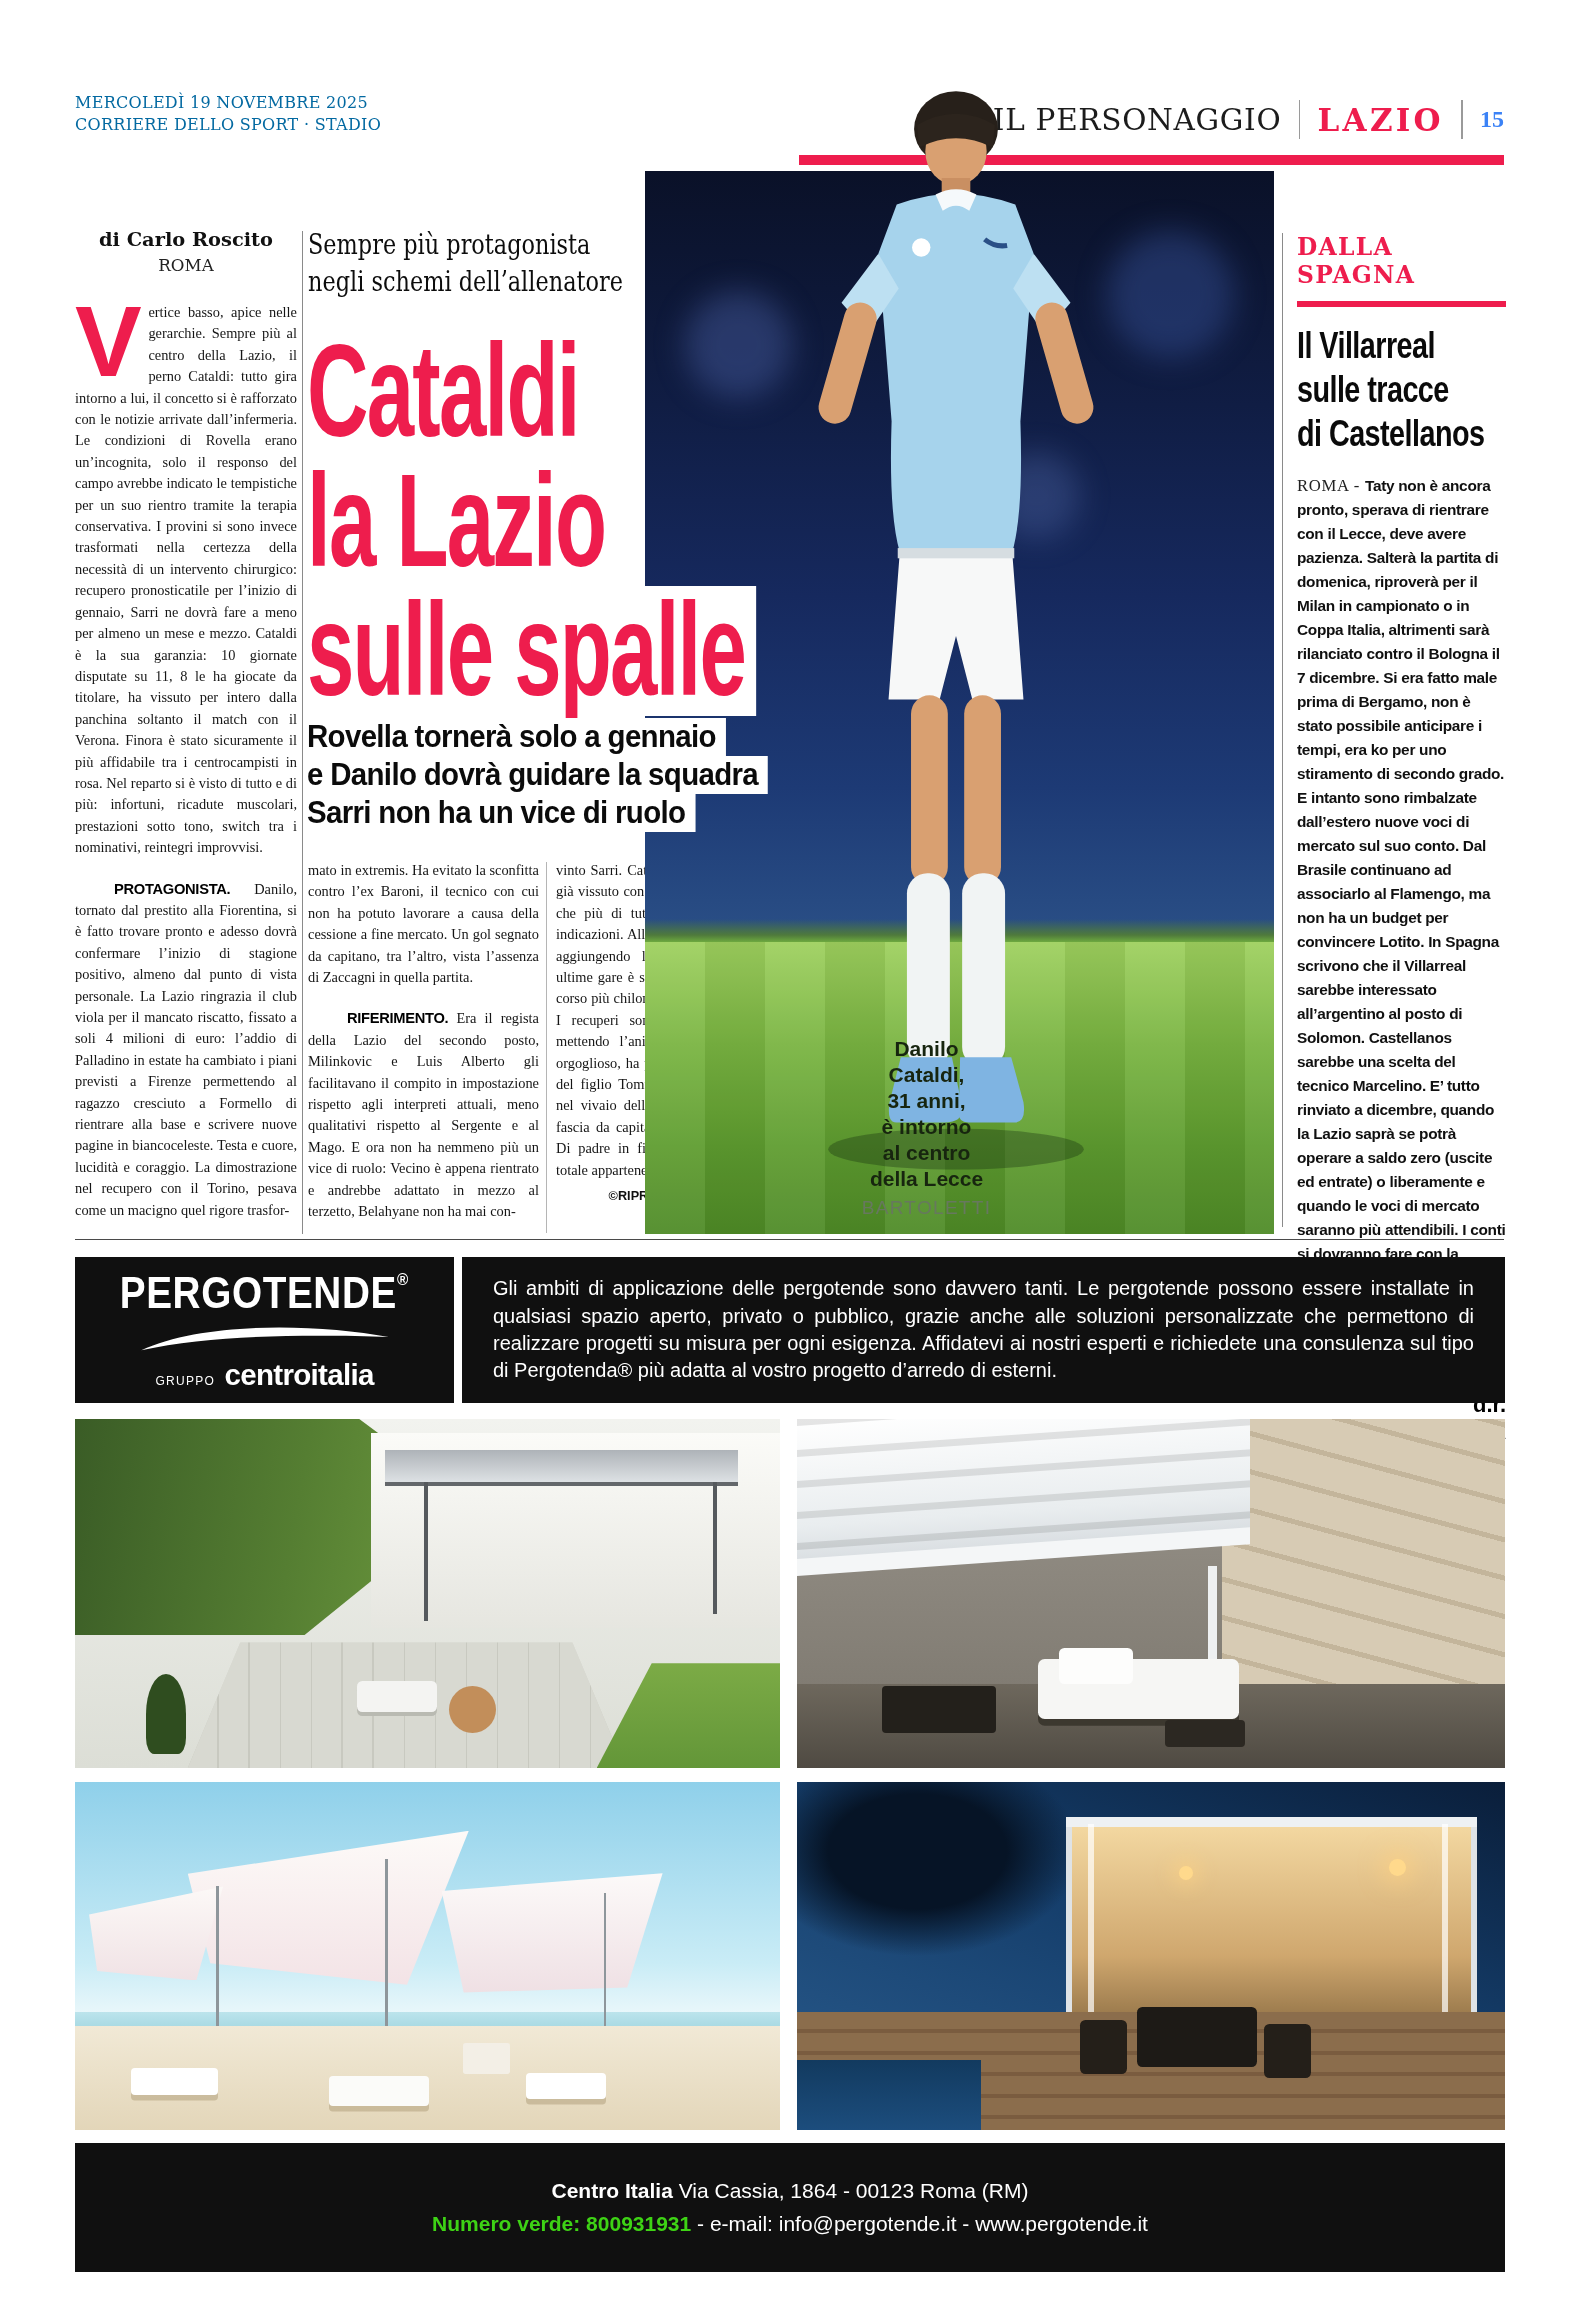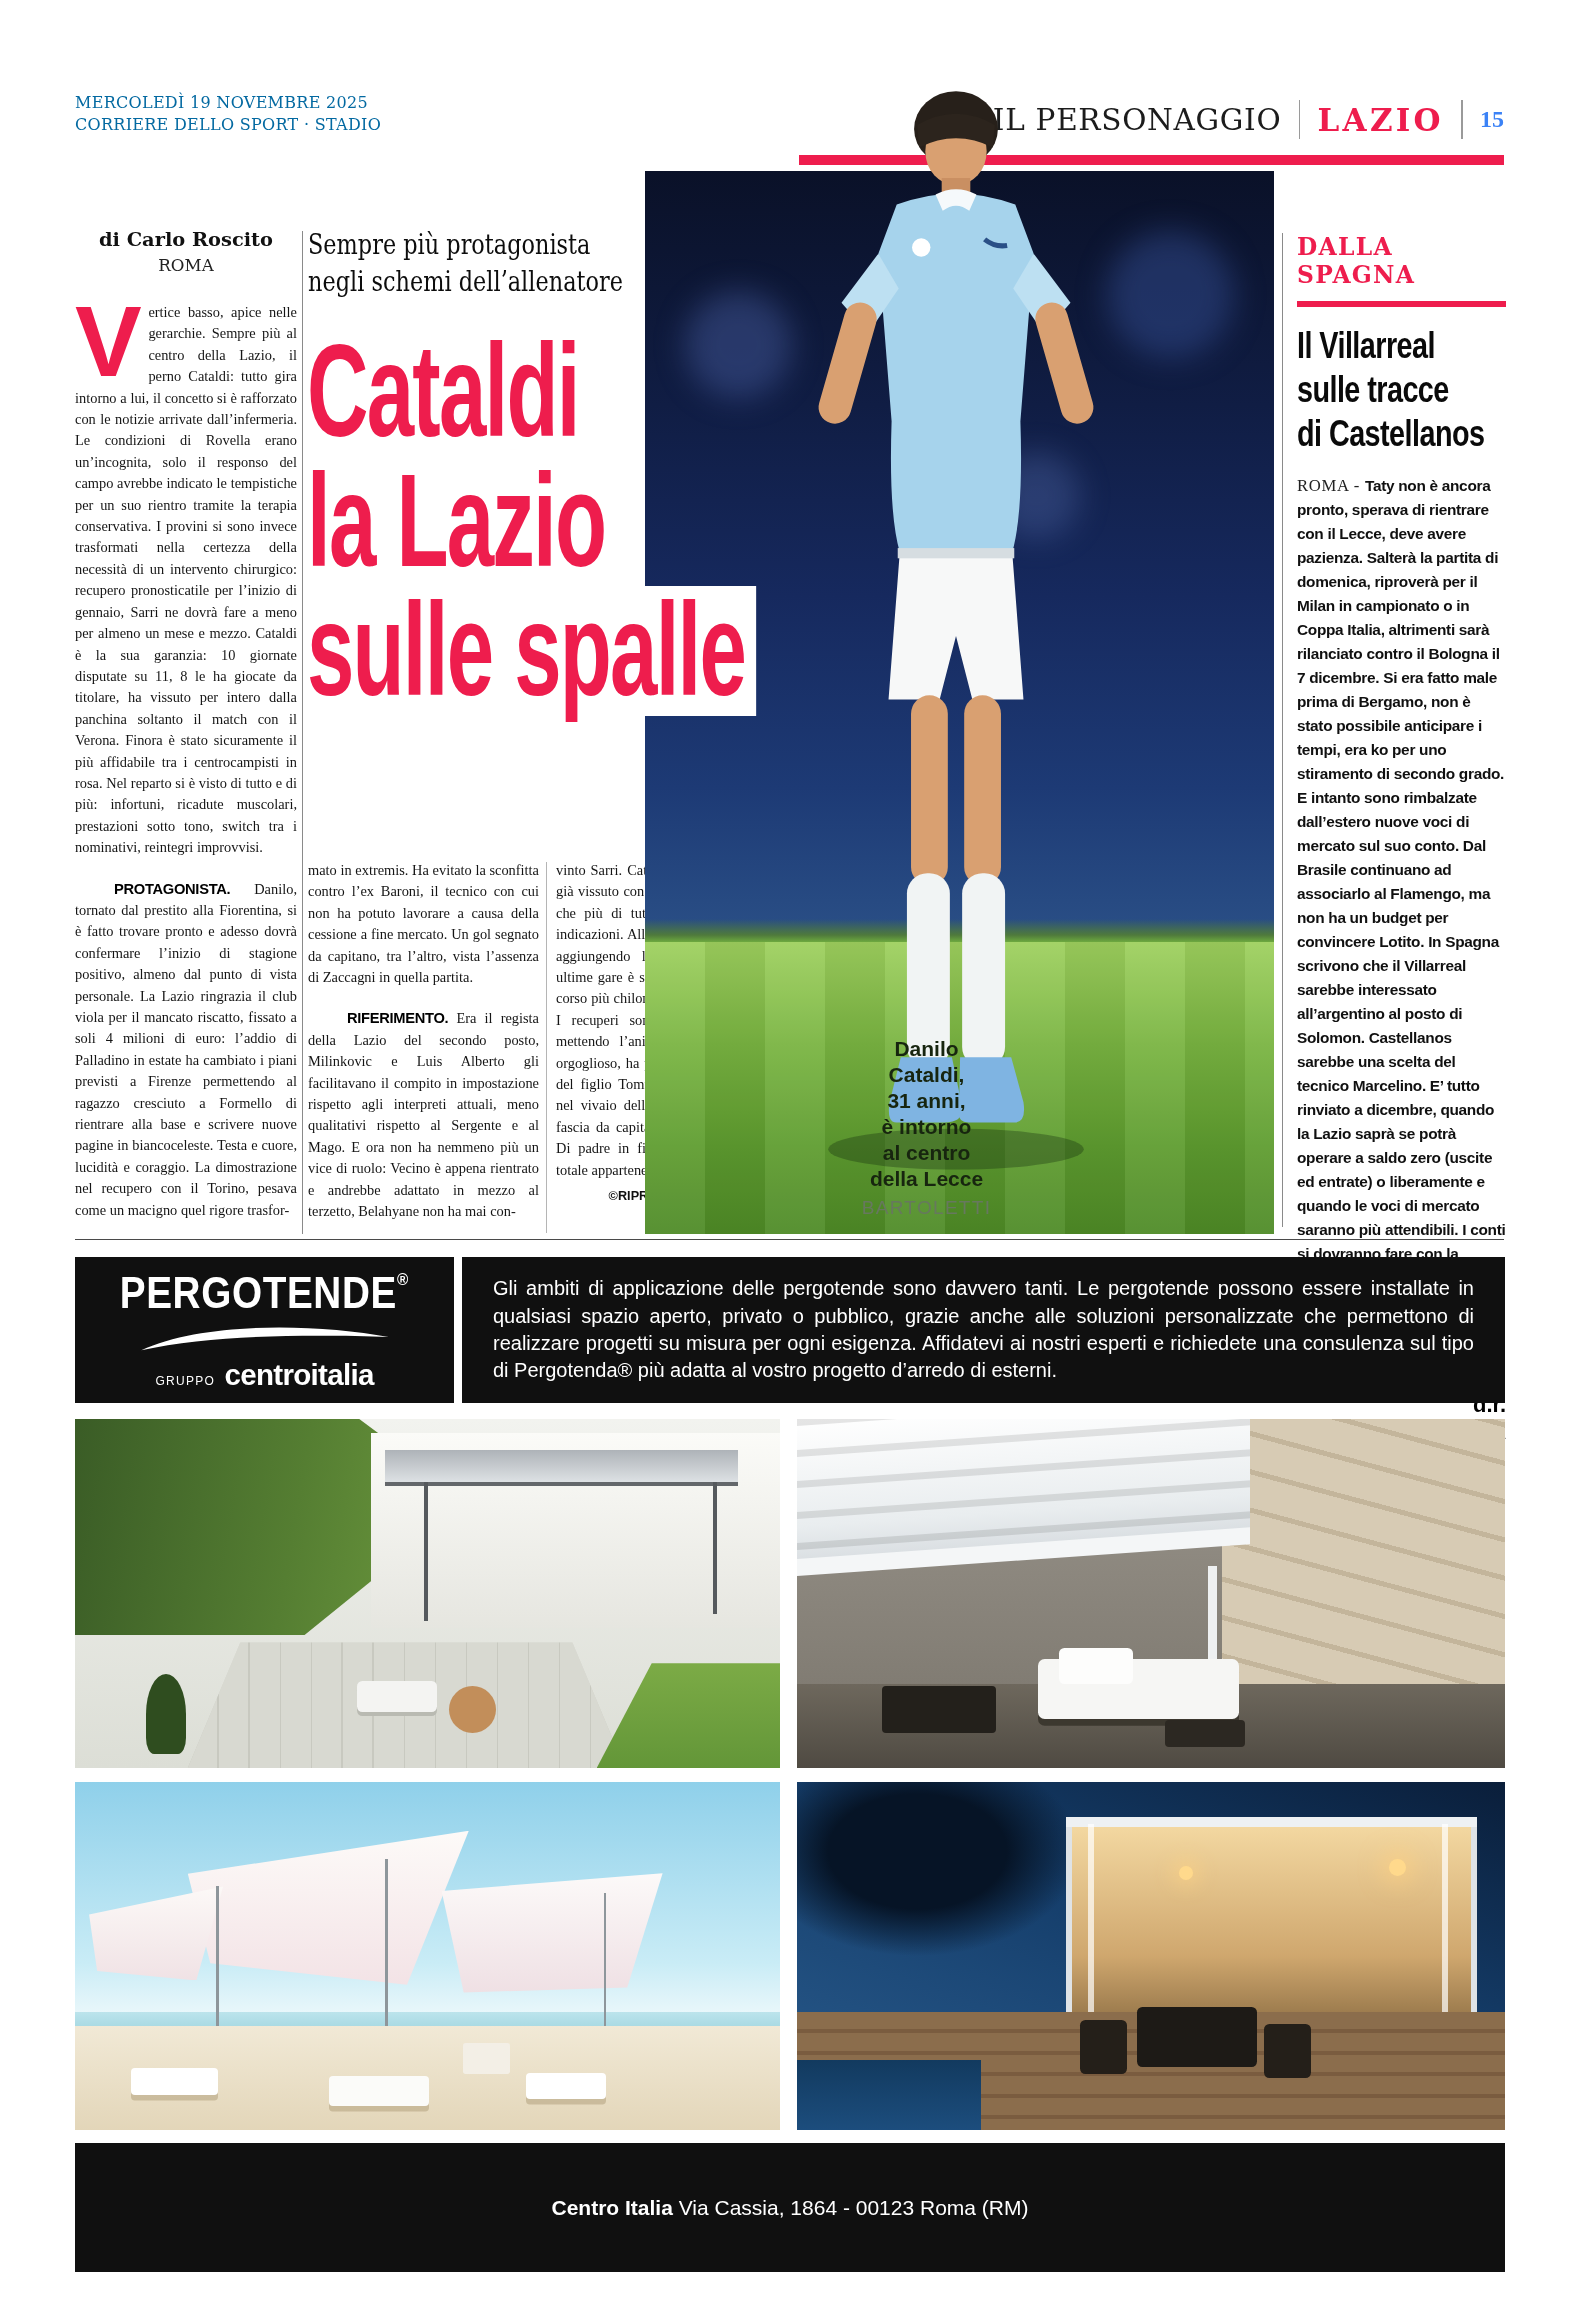--- a/index.html
+++ b/index.html
@@ -184,20 +184,25 @@
 
   <div class="abs headline">
     <span class="hl-line" style="color:#ee1d4d;">Cataldi</span>
     <span class="hl-line" style="color:#ee1d4d;">la Lazio</span>
     <span class="hl-line" style="color:#ee1d4d;">sulle spalle</span>
   </div>
   <div class="abs kicker">
     <div class="kicker-line">Sempre più protagonista</div>
     <div class="kicker-line">negli schemi dell’allenatore</div>
   </div>
+  <div class="abs standfirst">
+    <span class="sf-line">Rovella tornerà solo a gennaio</span>
+    <span class="sf-line">e Danilo dovrà guidare la squadra</span>
+    <span class="sf-line">Sarri non ha un vice di ruolo</span>
+  </div>
 
   <div class="abs colA bodytext">
     <span>mato in extremis. Ha evitato la sconfitta contro l’ex Baroni, il tecnico con cui non ha potuto lavorare a causa della cessione a fine mercato. Un gol segnato da capitano, tra l’altro, vista l’assenza di Zaccagni in quella partita.</span>
     <div class="para-gap"></div>
     <span class="leadin">RIFERIMENTO.</span><span> Era il regista della Lazio del secondo posto, Milinkovic e Luis Alberto gli facilitavano il compito in impostazione rispetto agli interpreti attuali, meno qualitativi rispetto al Sergente e al Mago. E ora non ha nemmeno più un vice di ruolo: Vecino è appena rientrato e andrebbe adattato in mezzo al terzetto, Belahyane non ha mai con-</span>
   </div>
   <div class="abs colB bodytext">
     <span>vinto Sarri. Cataldi, pure per il triennio già vissuto con il Comandante, è quello che più di tutti ha assimilato le sue indicazioni. Alle conoscenze tattiche sta aggiungendo le doti atletiche, nelle ultime gare è stato il calciatore ad aver corso più chilometri nei novanta minuti. I recuperi sono stati veloci, ci sta mettendo l’anima. Nei giorni scorsi, orgoglioso, ha postato sui social la foto del figlio Tommaso, appena 6 anni: è nel vivaio della Lazio, nello scatto la fascia da capitano sul piccolo braccio. Di padre in figlio, un altro segno di totale appartenenza.</span>
     <div class="copyright">©RIPRODUZIONE RISERVATA</div>
   </div>
@@ -285,16 +290,17 @@
     <div class="layer" style="left:0;bottom:0;width:26%;height:20%;background:linear-gradient(#123a5f,#1c4d7d);"></div>
     <div class="layer" style="left:48%;bottom:18%;width:120px;height:60px;background:#1d1a16;border-radius:5.4px;"></div>
     <div class="layer" style="left:40%;bottom:16%;width:47px;height:54px;background:#241f19;border-radius:5.4px;"></div>
     <div class="layer" style="left:66%;bottom:15%;width:47px;height:54px;background:#241f19;border-radius:5.4px;"></div>
     <div class="layer" style="right:14%;top:22%;width:17.4px;height:17.4px;background:#ffd98c;border-radius:50%;box-shadow:0 0 20px 9.4px rgba(255,210,130,.5);"></div>
     <div class="layer" style="right:44%;top:24%;width:14.7px;height:14.7px;background:#ffd98c;border-radius:50%;box-shadow:0 0 17.4px 8px rgba(255,210,130,.45);"></div>
   </div>
 
   <div class="abs bottom-bar">
     <div class="bb-line"><span class="bb-bold">Centro Italia</span><span> Via Cassia, 1864 - 00123 Roma (RM)</span></div>
+    <div class="bb-line"><span class="bb-bold" style="color:#3ed315;">Numero verde: 800931931</span><span> - e-mail: info@pergotende.it - www.pergotende.it</span></div>
   </div>
 
 </div>
 
 
 </body></html>

